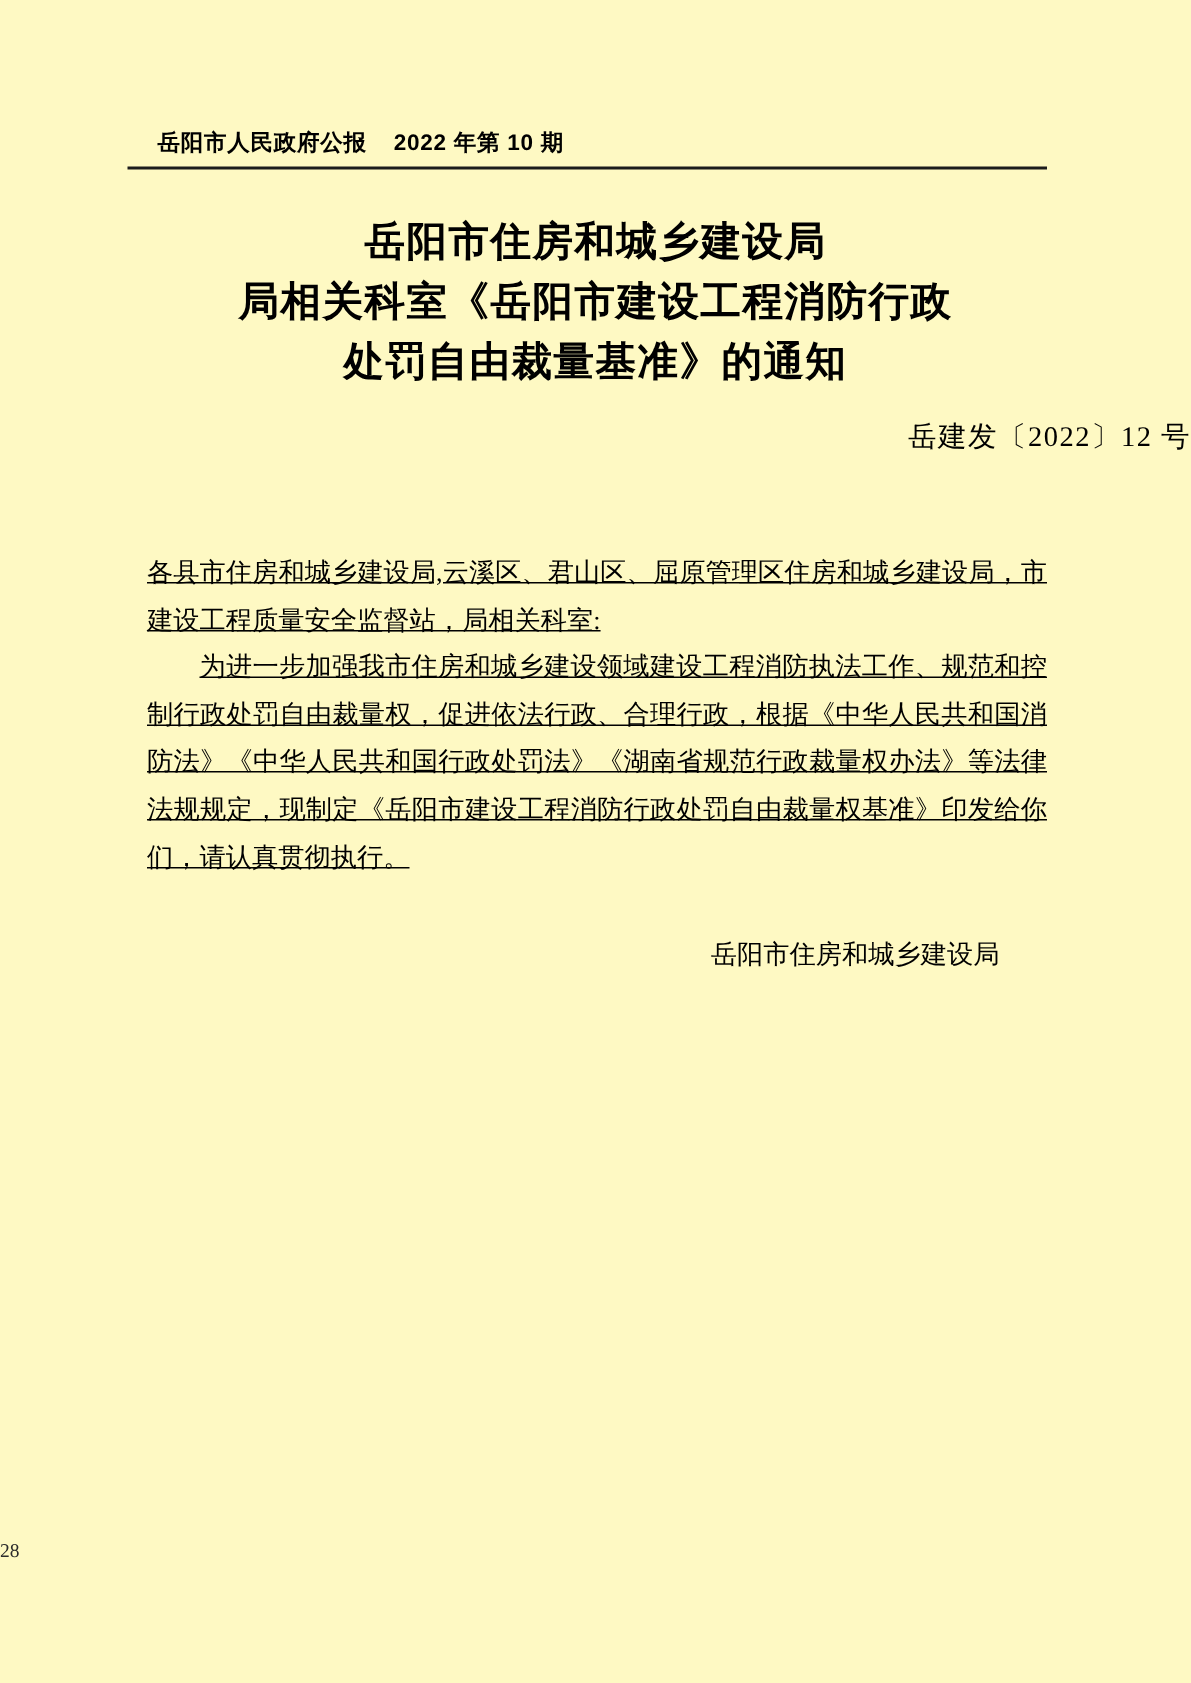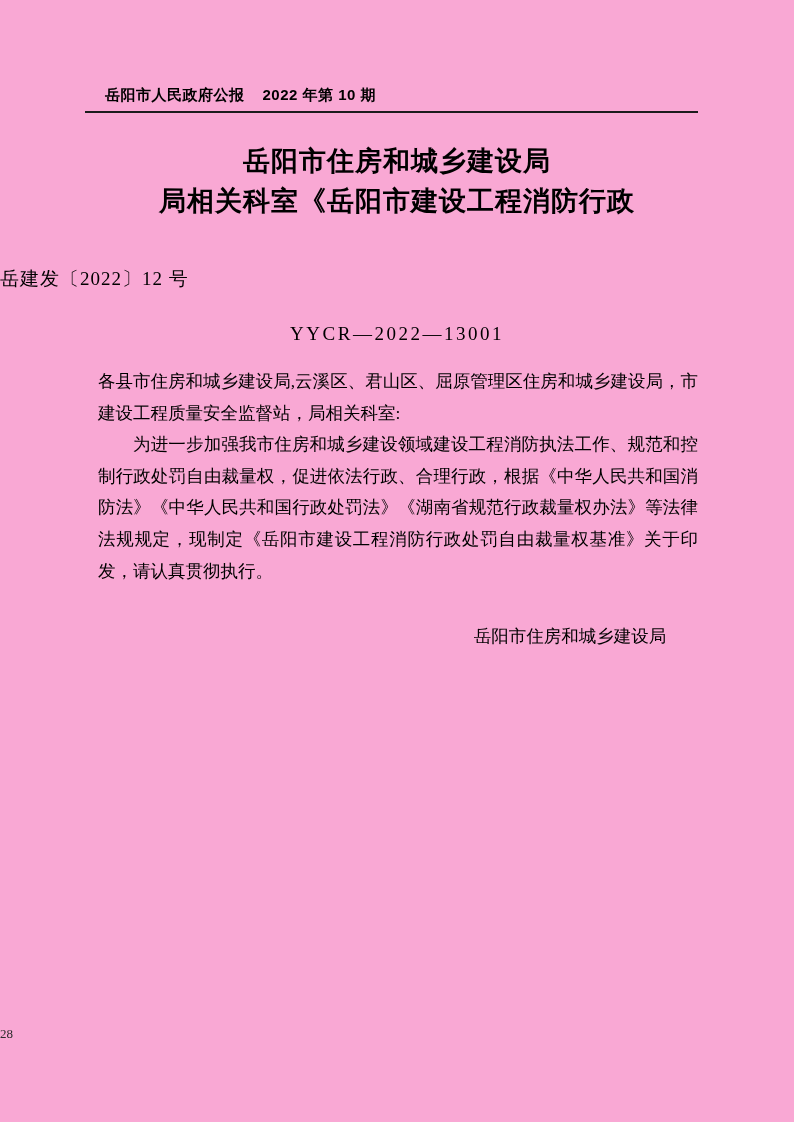--- a/index.html
+++ b/index.html
@@ -4,21 +4,21 @@
 <style>
   html, body {
     margin: 0;
     padding: 0;
     background: #ffffff;
   }
   .page {
     position: relative;
     width: 794px;
     height: 1122px;
-    background: #f9a8d4;
+    background: #fef9c3;
     color: #000000;
     font-family: "Liberation Serif", serif;
     overflow: hidden;
   }
   .gazette-header {
     position: absolute;
     left: 85px;
     top: 86px;
     width: 613px;
     box-sizing: border-box;
@@ -41,24 +41,24 @@
     width: 794px;
     text-align: center;
     font-family: "Liberation Serif", serif;
     font-weight: bold;
     font-size: 27px;
     line-height: 40px;
     letter-spacing: 1px;
   }
   .doc-number {
     position: absolute;
-    top: 266px;
+    top: 278px;
     left: 0;
     width: 794px;
-    text-align: left;
+    text-align: right;
     font-size: 19px;
     letter-spacing: 1px;
   }
   .doc-code {
     position: absolute;
     top: 323px;
     left: 0;
     width: 794px;
     text-align: center;
     font-size: 19px;
@@ -66,20 +66,21 @@
   }
   .body-text {
     position: absolute;
     left: 98px;
     top: 366px;
     width: 600px;
     font-size: 17.5px;
     line-height: 31.6px;
     text-align: justify;
     text-justify: inter-ideograph;
+    text-decoration: underline;
   }
   .body-text p {
     margin: 0;
     padding: 0;
   }
   .body-text p.indented {
     text-indent: 2em;
   }
   .signature-block {
     position: absolute;
@@ -105,29 +106,29 @@
 
 <div class="page">
 
   <div class="gazette-header">
     <span>岳阳市人民政府公报</span><span class="issue">2022 年第 10 期</span>
   </div>
 
   <div class="doc-title">
     <div>岳阳市住房和城乡建设局</div>
     <div>局相关科室《岳阳市建设工程消防行政</div>
+    <div>处罚自由裁量基准》的通知</div>
   </div>
 
   <div class="doc-number">岳建发〔2022〕12 号</div>
 
-  <div class="doc-code">YYCR—2022—13001</div>
 
   <div class="body-text">
     <p>各县市住房和城乡建设局,云溪区、君山区、屈原管理区住房和城乡建设局，市建设工程质量安全监督站，局相关科室:</p>
-    <p class="indented">为进一步加强我市住房和城乡建设领域建设工程消防执法工作、规范和控制行政处罚自由裁量权，促进依法行政、合理行政，根据《中华人民共和国消防法》《中华人民共和国行政处罚法》《湖南省规范行政裁量权办法》等法律法规规定，现制定《岳阳市建设工程消防行政处罚自由裁量权基准》关于印发，请认真贯彻执行。</p>
+    <p class="indented">为进一步加强我市住房和城乡建设领域建设工程消防执法工作、规范和控制行政处罚自由裁量权，促进依法行政、合理行政，根据《中华人民共和国消防法》《中华人民共和国行政处罚法》《湖南省规范行政裁量权办法》等法律法规规定，现制定《岳阳市建设工程消防行政处罚自由裁量权基准》印发给你们，请认真贯彻执行。</p>
   </div>
 
   <div class="signature-block">
     <div>岳阳市住房和城乡建设局</div>
   </div>
 
   <div class="page-footer">28</div>
 
 </div>
 

